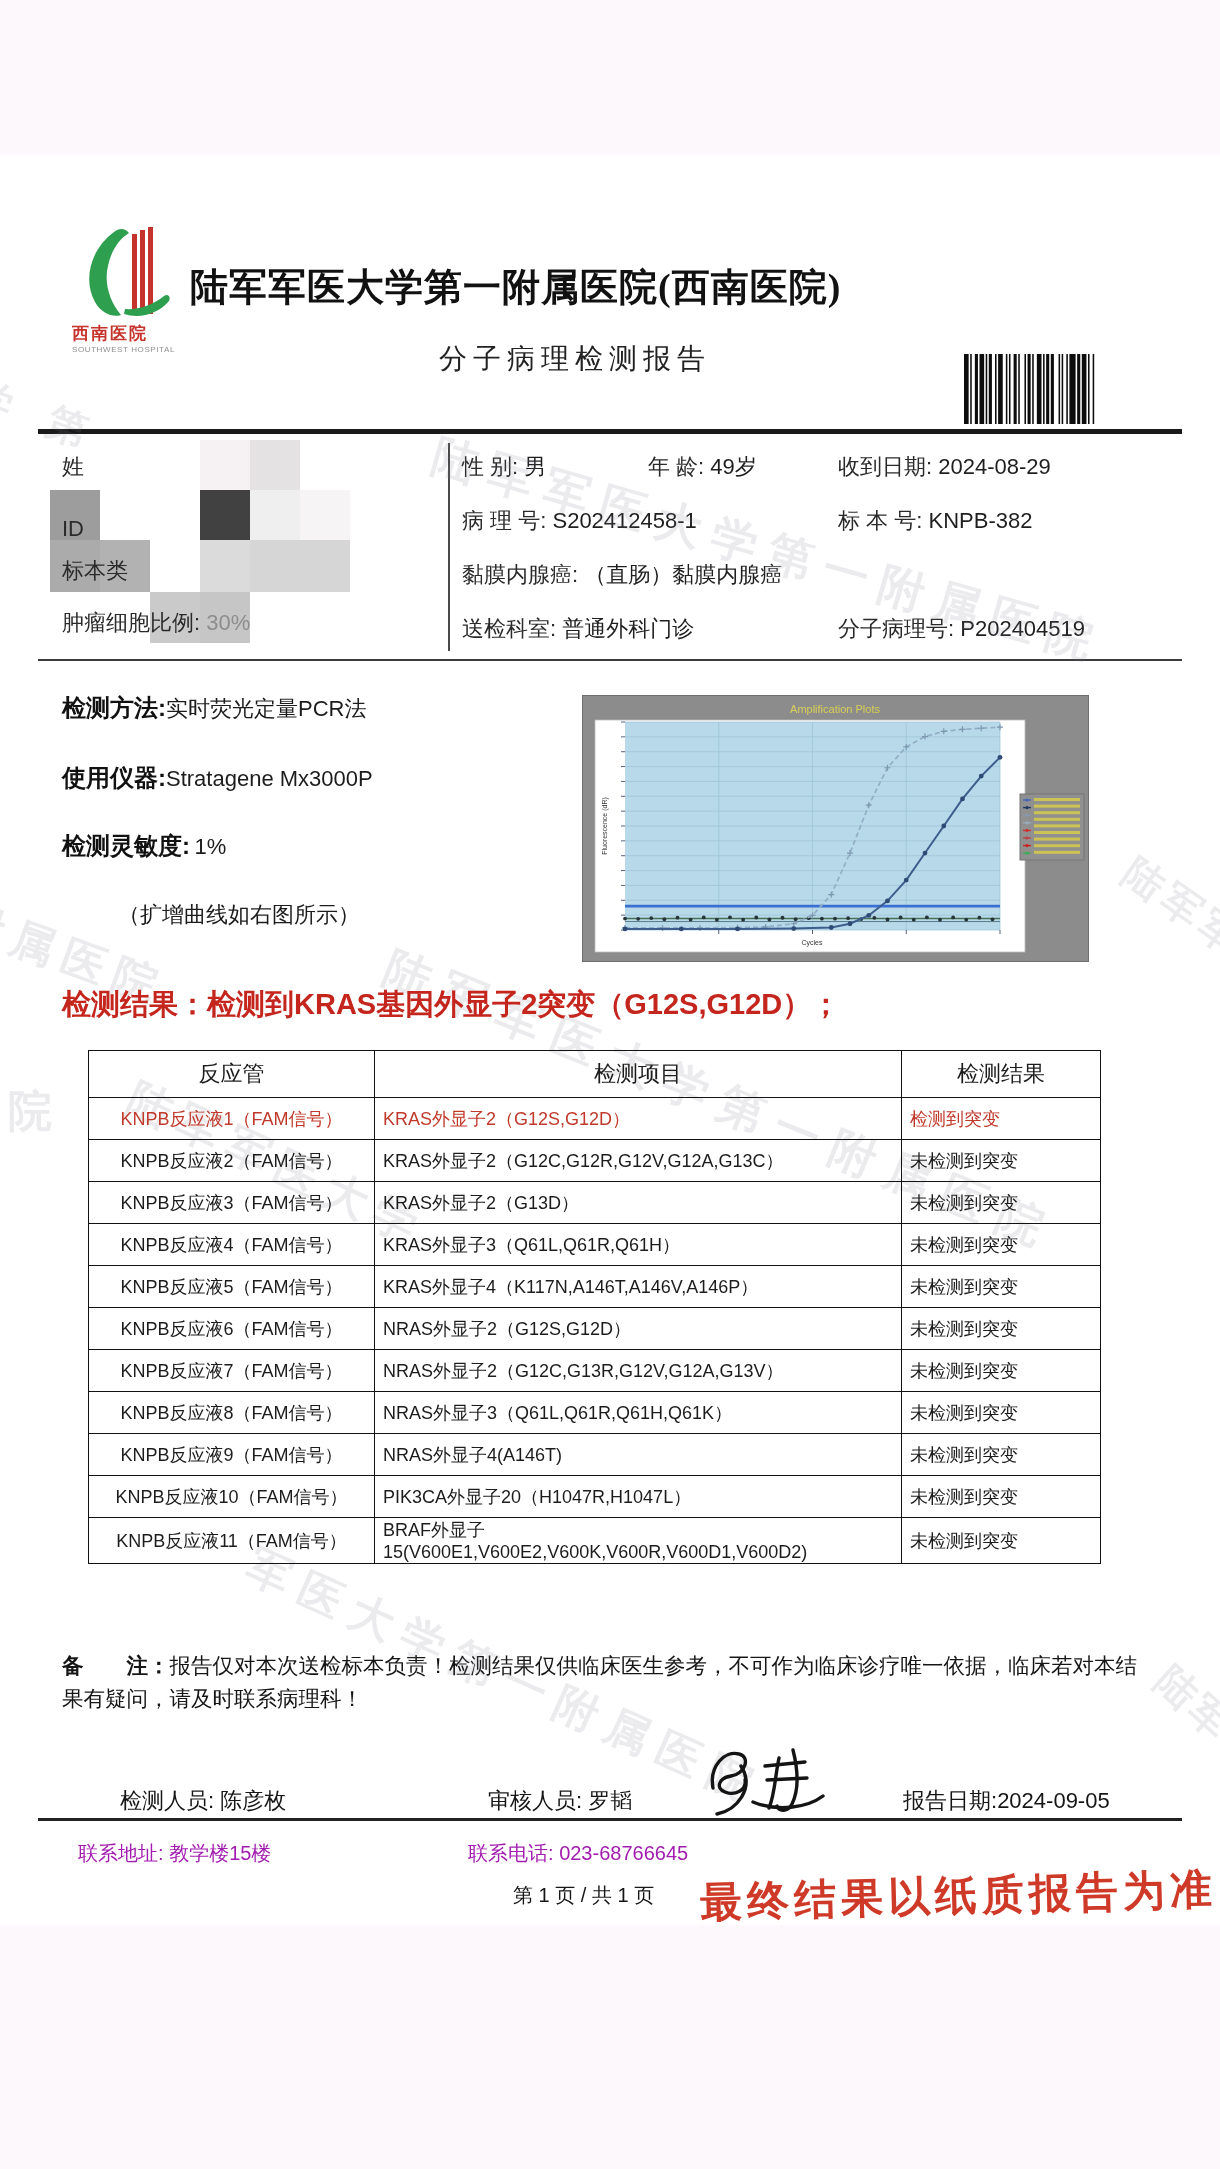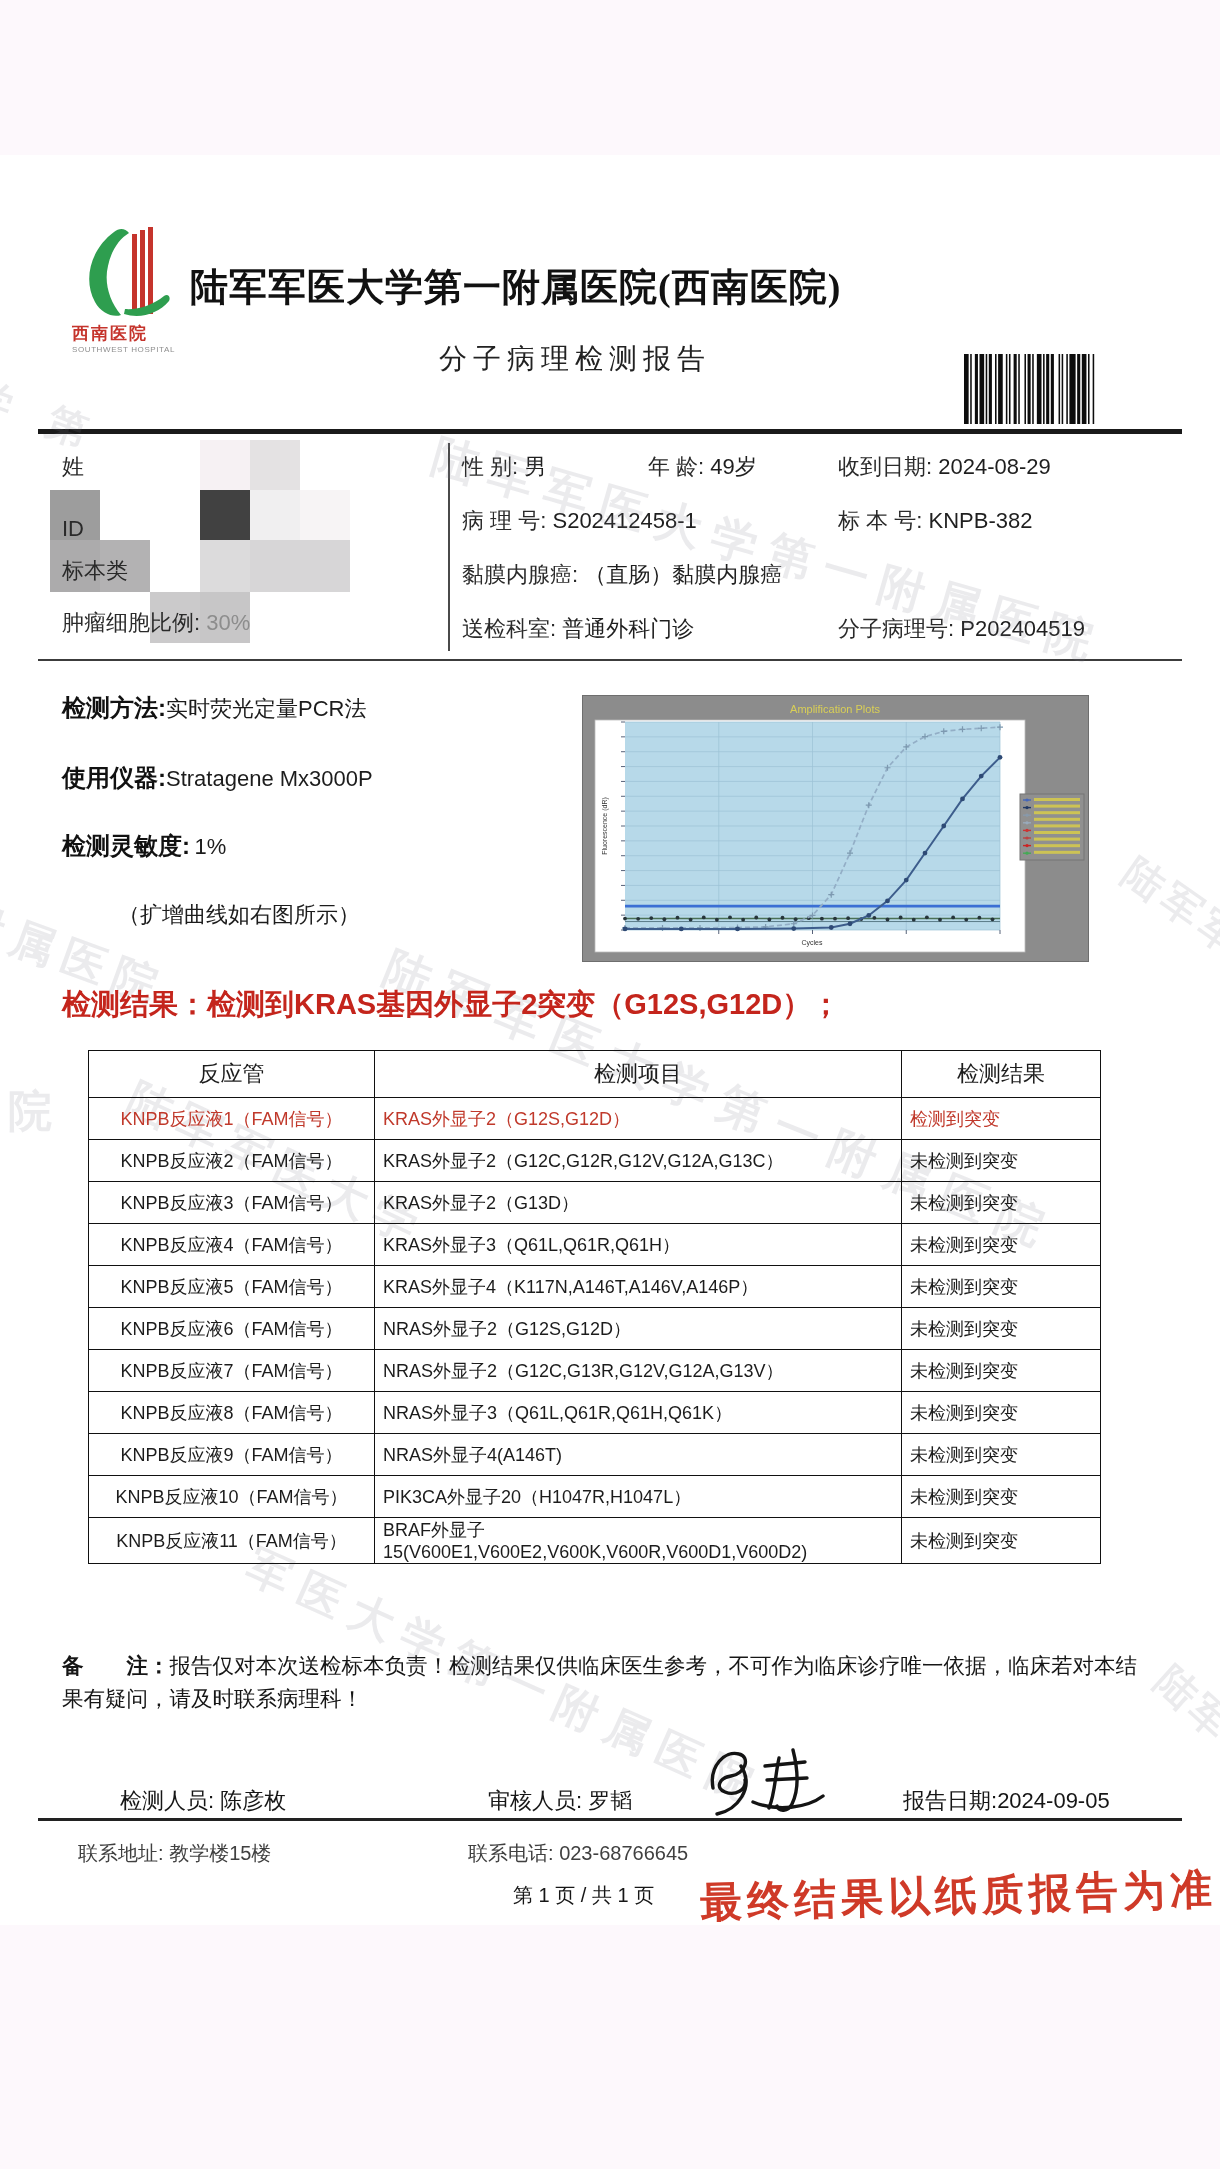--- a/index.html
+++ b/index.html
@@ -46,21 +46,21 @@
   table.rt th{height:46px;font-size:22px;font-weight:normal;text-align:center;}
   table.rt td{height:41px;font-size:18px;}
   td.c1{text-align:center;font-size:17.5px;}
   td.c2{text-align:left;font-size:17.5px;}
   td.c3{text-align:left;font-size:19px;}
   tr.row-red td{color:#c0392b;}
 
   .note{font-size:21.5px;line-height:1.55;color:#161616;}
 
   .foot-label{font-size:22px;color:#161616;white-space:nowrap;}
-  .contact{font-size:20px;color:#404040;white-space:nowrap;}
+  .contact{font-size:20px;color:#a21caf;white-space:nowrap;}
   .pageinfo{font-size:20px;color:#161616;white-space:nowrap;}
   .stamp{font-size:42px;font-weight:bold;color:#cf3a28;letter-spacing:5px;white-space:nowrap;
          font-family:"Liberation Serif","DejaVu Serif",serif;transform:rotate(-1.5deg);z-index:5;}
 
   .chart-window{position:absolute;left:582px;top:695px;width:520px;height:267px;z-index:2;}
 </style>
 </head>
 <body>
 
 <div class="doc"></div>

